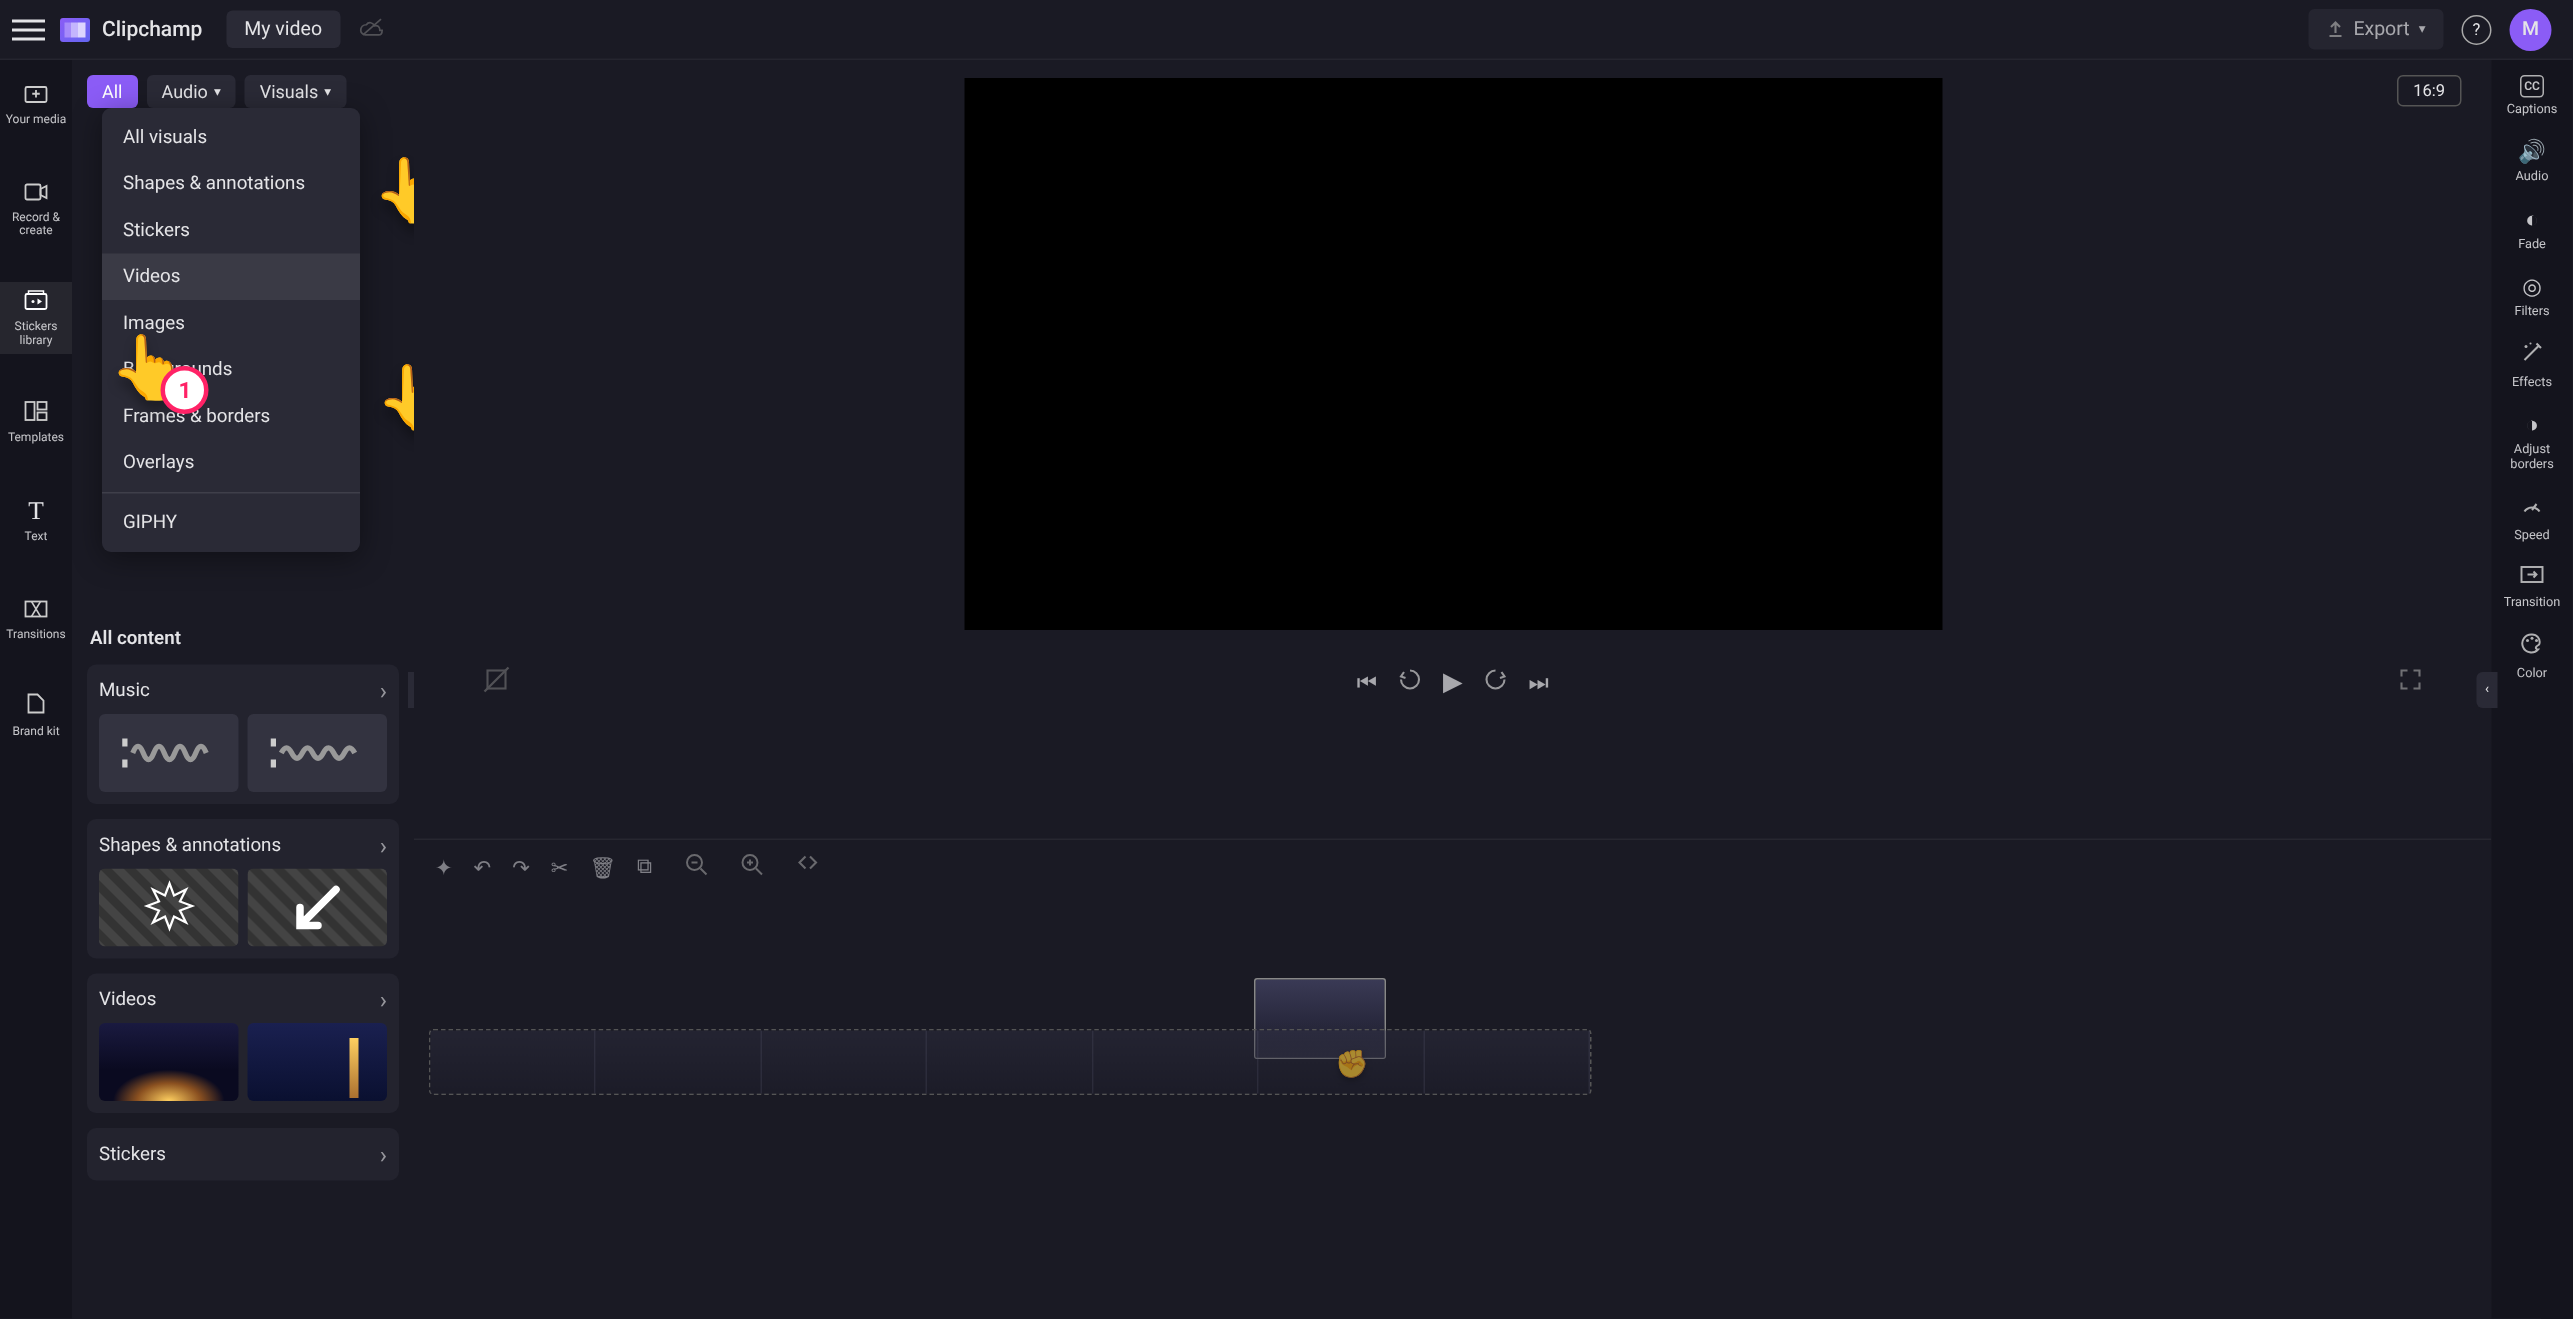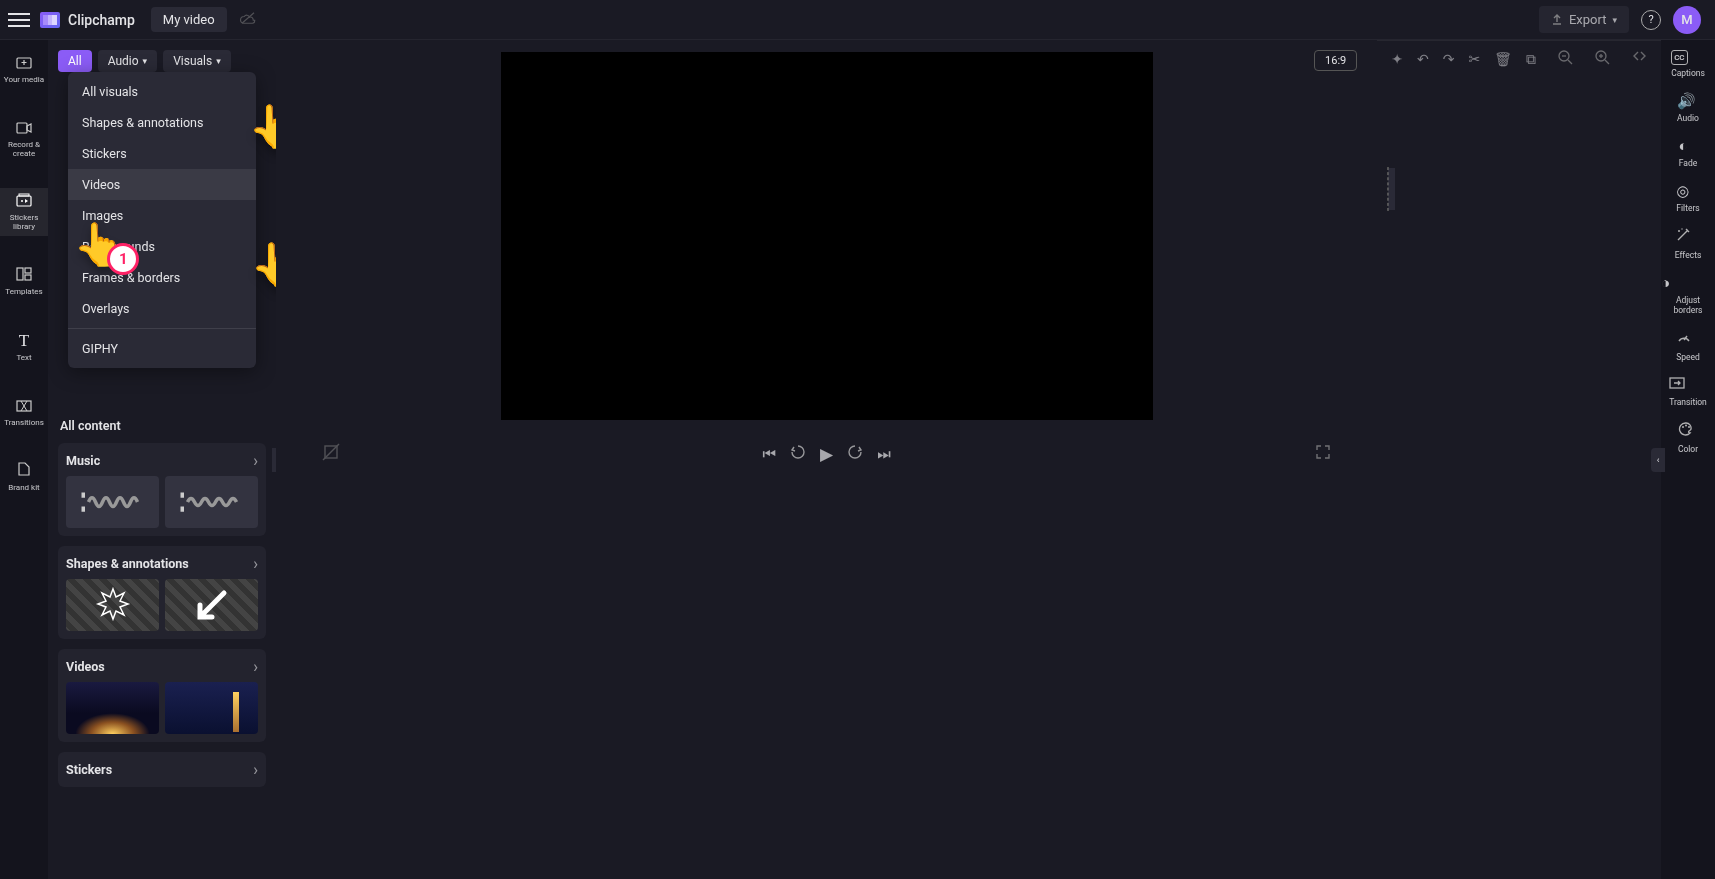--- a/index.html
+++ b/index.html
@@ -21,43 +21,43 @@
 .leftbar .nav{display:flex;flex-direction:column;align-items:center;gap:3px;cursor:pointer;padding:4px 0;width:100%}
 .leftbar .nav.active{background:rgba(255,255,255,0.08)}
 .leftbar .nav .ico{font-size:16px}
 .leftbar .nav .lbl{font-size:8px;text-align:center;line-height:1.1;opacity:0.85}
 .side-panel{width:228px;background:#1a1a24;display:flex;flex-direction:column;padding:10px;overflow-y:auto;position:relative}
 .collapse-tab{position:absolute;right:-10px;top:408px;width:14px;height:24px;background:#2a2a36;border-radius:0 4px 4px 0;display:flex;align-items:center;justify-content:center;font-size:9px;cursor:pointer}
 .filter-tabs{display:flex;gap:6px;margin-bottom:8px;position:relative}
 .fbtn{padding:4px 10px;border-radius:4px;font-size:12px;cursor:pointer;display:flex;align-items:center;gap:4px}
 .fbtn.active{background:#8b5cf6;color:#fff}
 .fbtn:not(.active){background:#2a2a36}
-.dropdown{position:absolute;top:-8px;left:10px;width:188px;background:#2a2a36;border-radius:6px;padding:4px 0;z-index:10;box-shadow:0 4px 20px rgba(0,0,0,0.4)}
+.dropdown{position:absolute;top:-8px;left:10px;width:172px;background:#2a2a36;border-radius:6px;padding:4px 0;z-index:10;box-shadow:0 4px 20px rgba(0,0,0,0.4)}
 .dd-item{padding:8px 14px;font-size:12.5px;cursor:pointer}
 .dd-item.highlighted{background:rgba(255,255,255,0.08)}
 .dd-sep{height:1px;background:rgba(255,255,255,0.1);margin:4px 0}
 .dropdown-wrap{position:relative;height:330px}
 .section{background:#23232e;border-radius:6px;margin-bottom:10px;padding:8px}
 .section-hdr{display:flex;justify-content:space-between;align-items:center;margin-bottom:6px}
-.section-title{font-size:12.5px;font-weight:700}
+.section-title{font-size:12.5px;font-weight:400}
 .section-chevron{opacity:0.6;cursor:pointer}
 .thumbs{display:flex;gap:6px}
 .thumb{flex:1;height:52px;background:#333340;border-radius:4px;display:flex;align-items:center;justify-content:center;overflow:hidden;position:relative}
 .thumb.music{background:#333340}
 .thumb.music svg{width:70px;height:30px}
 .thumb.shape1{background:linear-gradient(45deg,#333 25%,#444 25% 50%,#333 50% 75%,#444 75%);background-size:16px 16px}
 .thumb.shape1 svg{width:40px;height:40px}
 .thumb.shape2{background:linear-gradient(45deg,#333 25%,#444 25% 50%,#333 50% 75%,#444 75%);background-size:16px 16px}
 .thumb.shape2 svg{width:40px;height:40px}
 .thumb.vid1{background:linear-gradient(180deg,#1a1a40 0%,#0a0a20 60%);}
 .thumb.vid1::after{content:"";position:absolute;bottom:0;left:10%;width:80%;height:40%;background:radial-gradient(ellipse at center bottom,#ffd060 0%,#8a5020 40%,transparent 70%)}
 .thumb.vid2{background:linear-gradient(180deg,#1a2050 0%,#0a1030 100%)}
 .thumb.vid2::after{content:"";position:absolute;right:20%;top:20%;width:6px;height:40px;background:linear-gradient(180deg,#ffd060,#aa7030)}
 .all-content-hdr{font-size:12.5px;font-weight:600;margin:8px 0 10px 2px}
-.center{flex:1;display:flex;overflow:hidden}
+.center{flex:1;display:flex;flex-direction:column;overflow:hidden}
 .preview-area{flex:1;display:flex;flex-direction:column;align-items:center;padding:12px 16px;position:relative}
 .aspect-badge{position:absolute;right:20px;top:10px;border:1px solid #555;padding:3px 10px;border-radius:4px;font-size:11px}
 .canvas{width:652px;height:368px;background:#000}
 .pcontrols{display:flex;align-items:center;gap:14px;margin-top:24px;width:100%;justify-content:center;position:relative}
 .pcontrols .left-ctrl{position:absolute;left:30px;opacity:0.5;cursor:pointer}
 .pcontrols .right-ctrl{position:absolute;right:30px;opacity:0.6;cursor:pointer}
 .pbtn{opacity:0.7;cursor:pointer;font-size:15px}
 .play{font-size:17px}
 .timeline-area{height:320px;border-top:1px solid rgba(255,255,255,0.06)}
 .tl-toolbar{height:36px;display:flex;align-items:center;padding:0 14px;gap:14px}
@@ -67,21 +67,21 @@
 .tl-time .tot{color:#666}
 .tl-toolbar .zbtn{opacity:0.55;cursor:pointer;font-size:14px;margin-left:8px}
 .tl-tracks{position:relative;padding:12px 14px;height:calc(100% - 36px)}
 .drag-thumb{position:absolute;left:560px;top:56px;width:88px;height:54px;border:1px solid #888;background:linear-gradient(180deg,#3a3a55 0%,#1a1a2a 100%);border-radius:2px}
 .drag-thumb::after{content:"";position:absolute;bottom:0;left:0;right:0;height:50%;background:linear-gradient(180deg,transparent,#2a2a3a)}
 .grab-cursor{position:absolute;left:614px;top:102px;font-size:18px;filter:drop-shadow(0 2px 2px rgba(0,0,0,0.5))}
 .track-ghost{position:absolute;left:10px;top:90px;right:600px;height:44px;border:1px dashed #555;border-radius:3px;display:flex}
 .track-ghost .seg{flex:1;background:linear-gradient(180deg,rgba(50,50,70,0.4),rgba(30,30,45,0.4));border-right:1px solid rgba(80,80,100,0.3)}
 .drop-hint{position:absolute;left:0;right:0;top:180px;text-align:center;font-size:13px;color:#aaa}
 .rightbar{width:54px;background:#14141d;display:flex;flex-direction:column;align-items:center;padding-top:10px;gap:14px;position:relative}
-.rightbar .rnav{display:flex;flex-direction:column;align-items:flex-start;gap:3px;cursor:pointer}
+.rightbar .rnav{display:flex;flex-direction:column;align-items:center;gap:3px;cursor:pointer}
 .rightbar .rnav .ico{font-size:15px;opacity:0.85}
 .rightbar .rnav .lbl{font-size:8.5px;text-align:center;opacity:0.85}
 .rb-collapse{position:absolute;left:-10px;top:408px;width:14px;height:24px;background:#2a2a36;border-radius:4px 0 0 4px;display:flex;align-items:center;justify-content:center;font-size:9px;cursor:pointer}
 .pointer{position:absolute;z-index:50;pointer-events:none}
 .pointer .hand{font-size:42px;filter:drop-shadow(0 6px 4px rgba(0,0,0,0.3))}
 .pointer .badge{position:absolute;right:-14px;bottom:-6px;width:32px;height:32px;border-radius:50%;background:#fff;color:#f26;border:3px solid #f26;display:flex;align-items:center;justify-content:center;font-weight:700;font-size:15px}
 .p1{left:25px;top:180px}
 .p2{left:200px;top:62px}
 .p3{left:202px;top:200px}
 </style>

